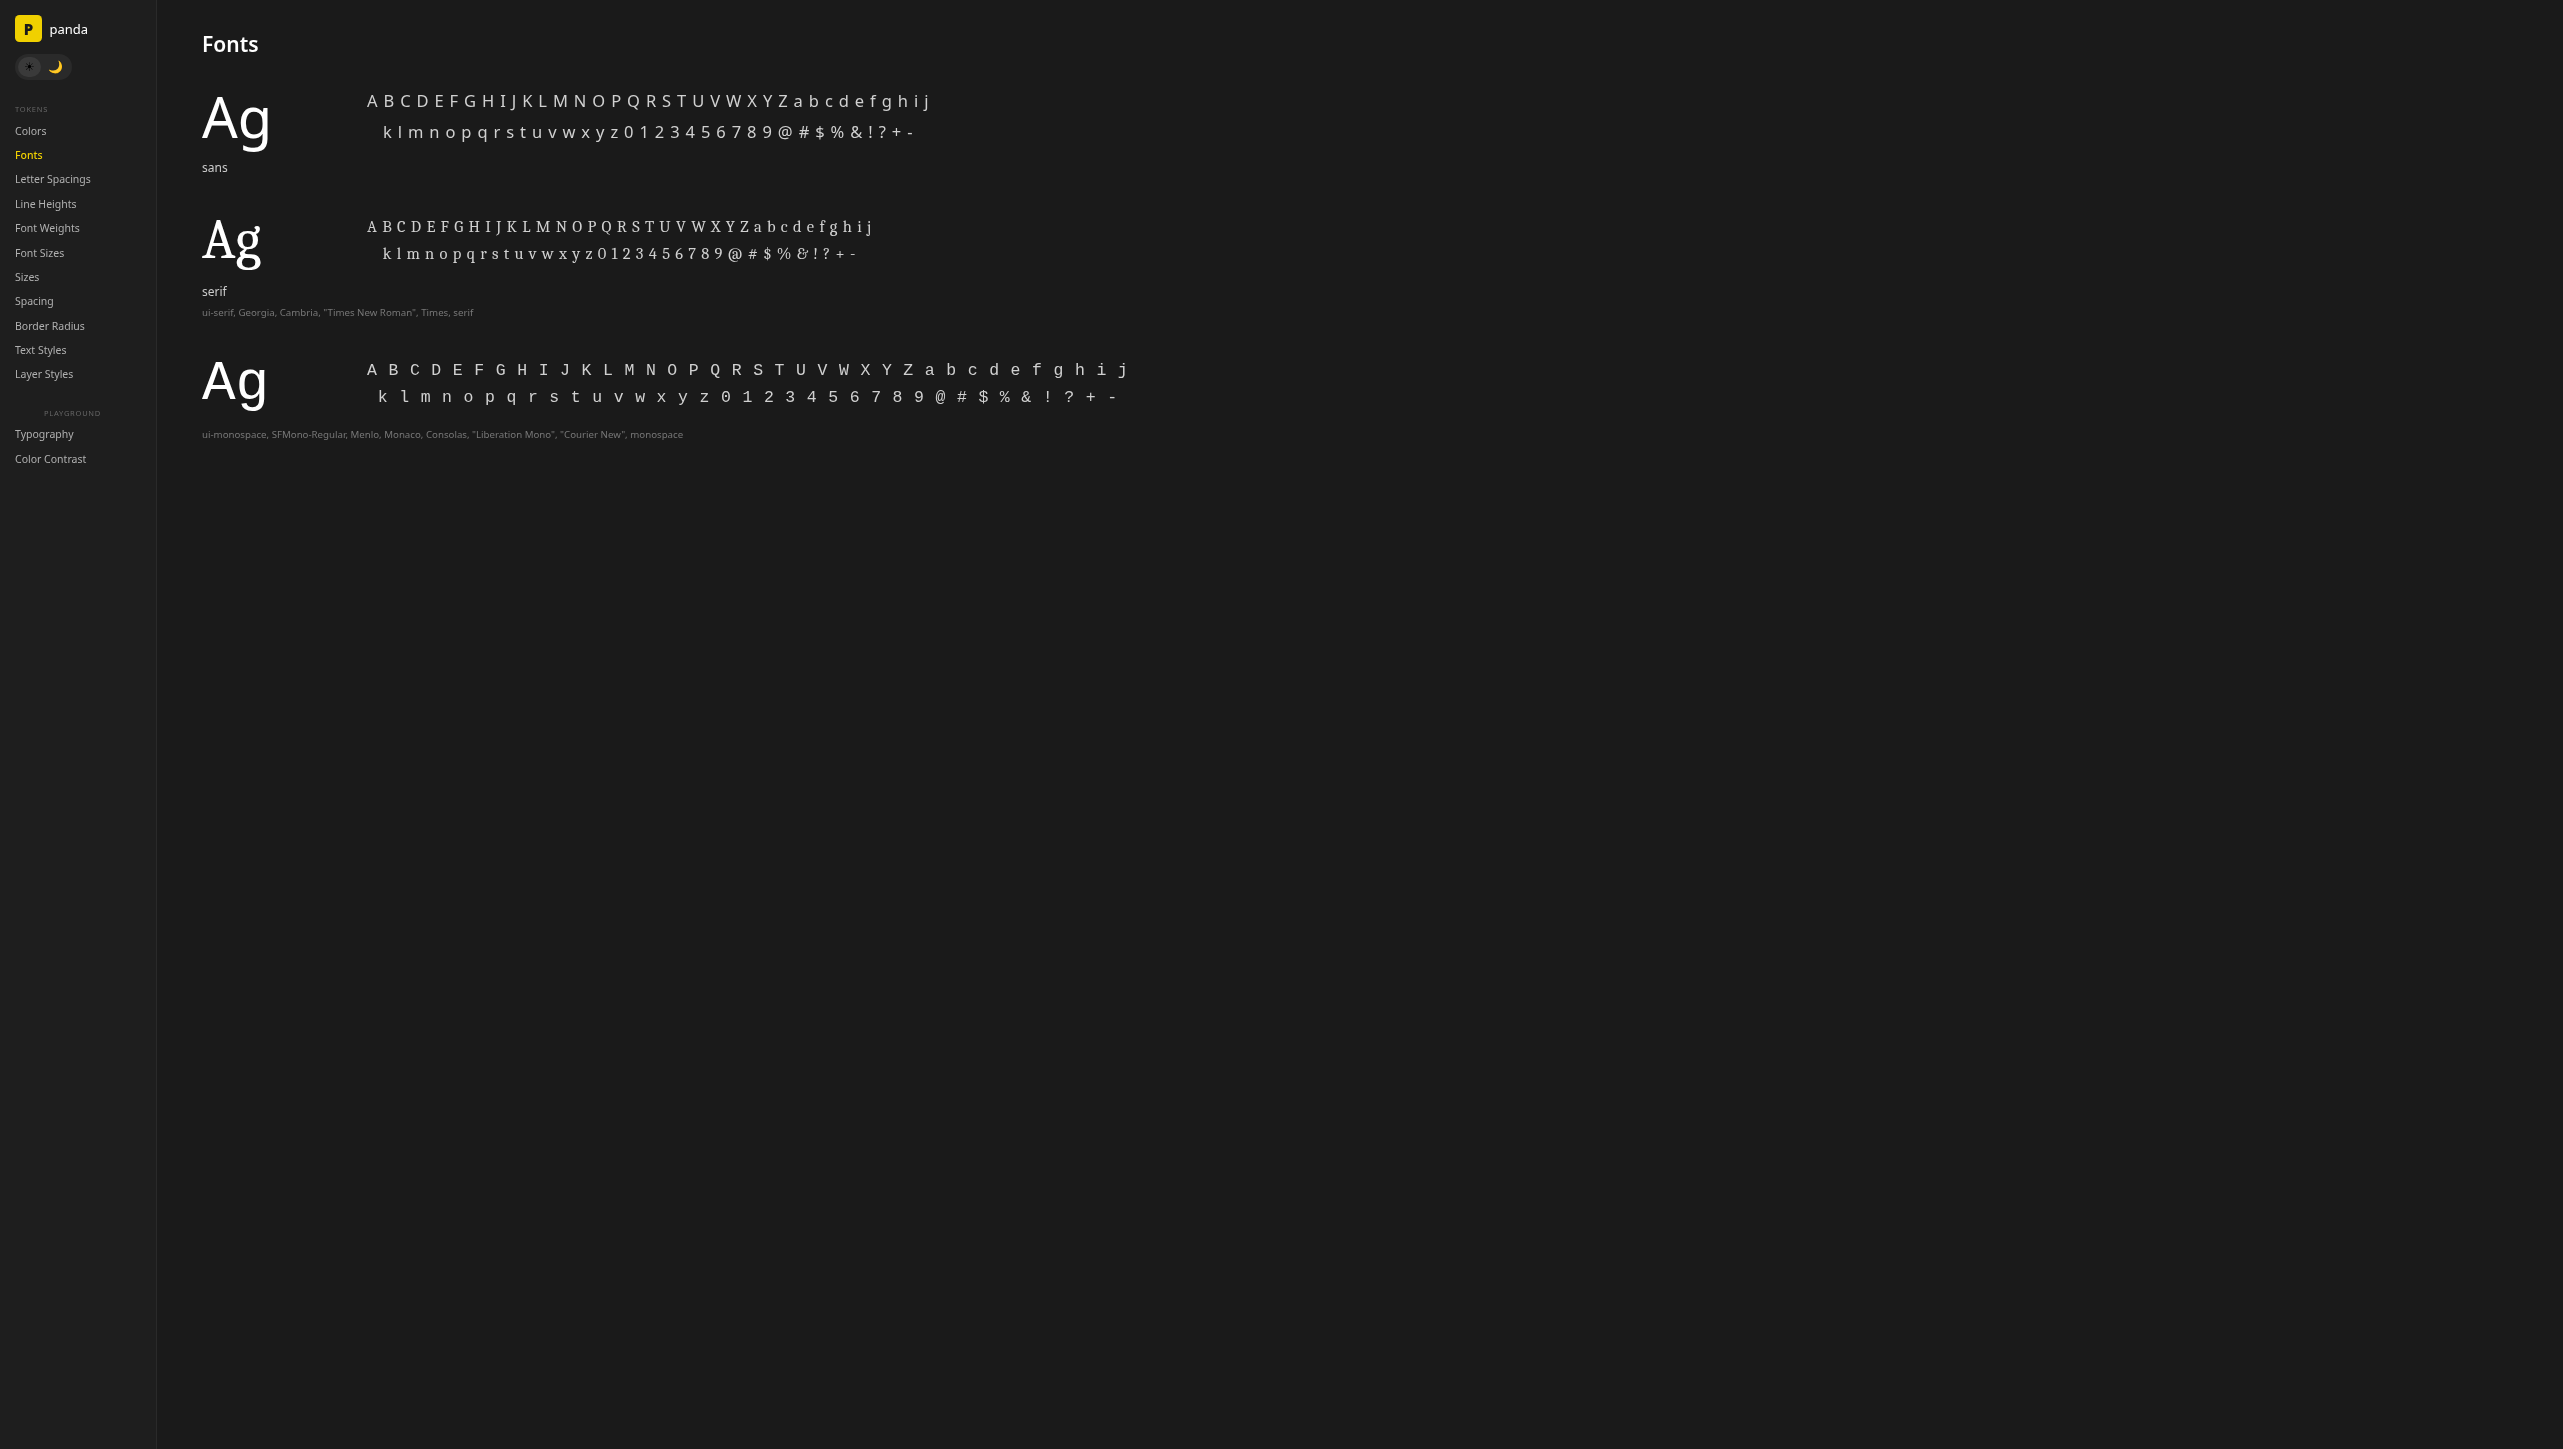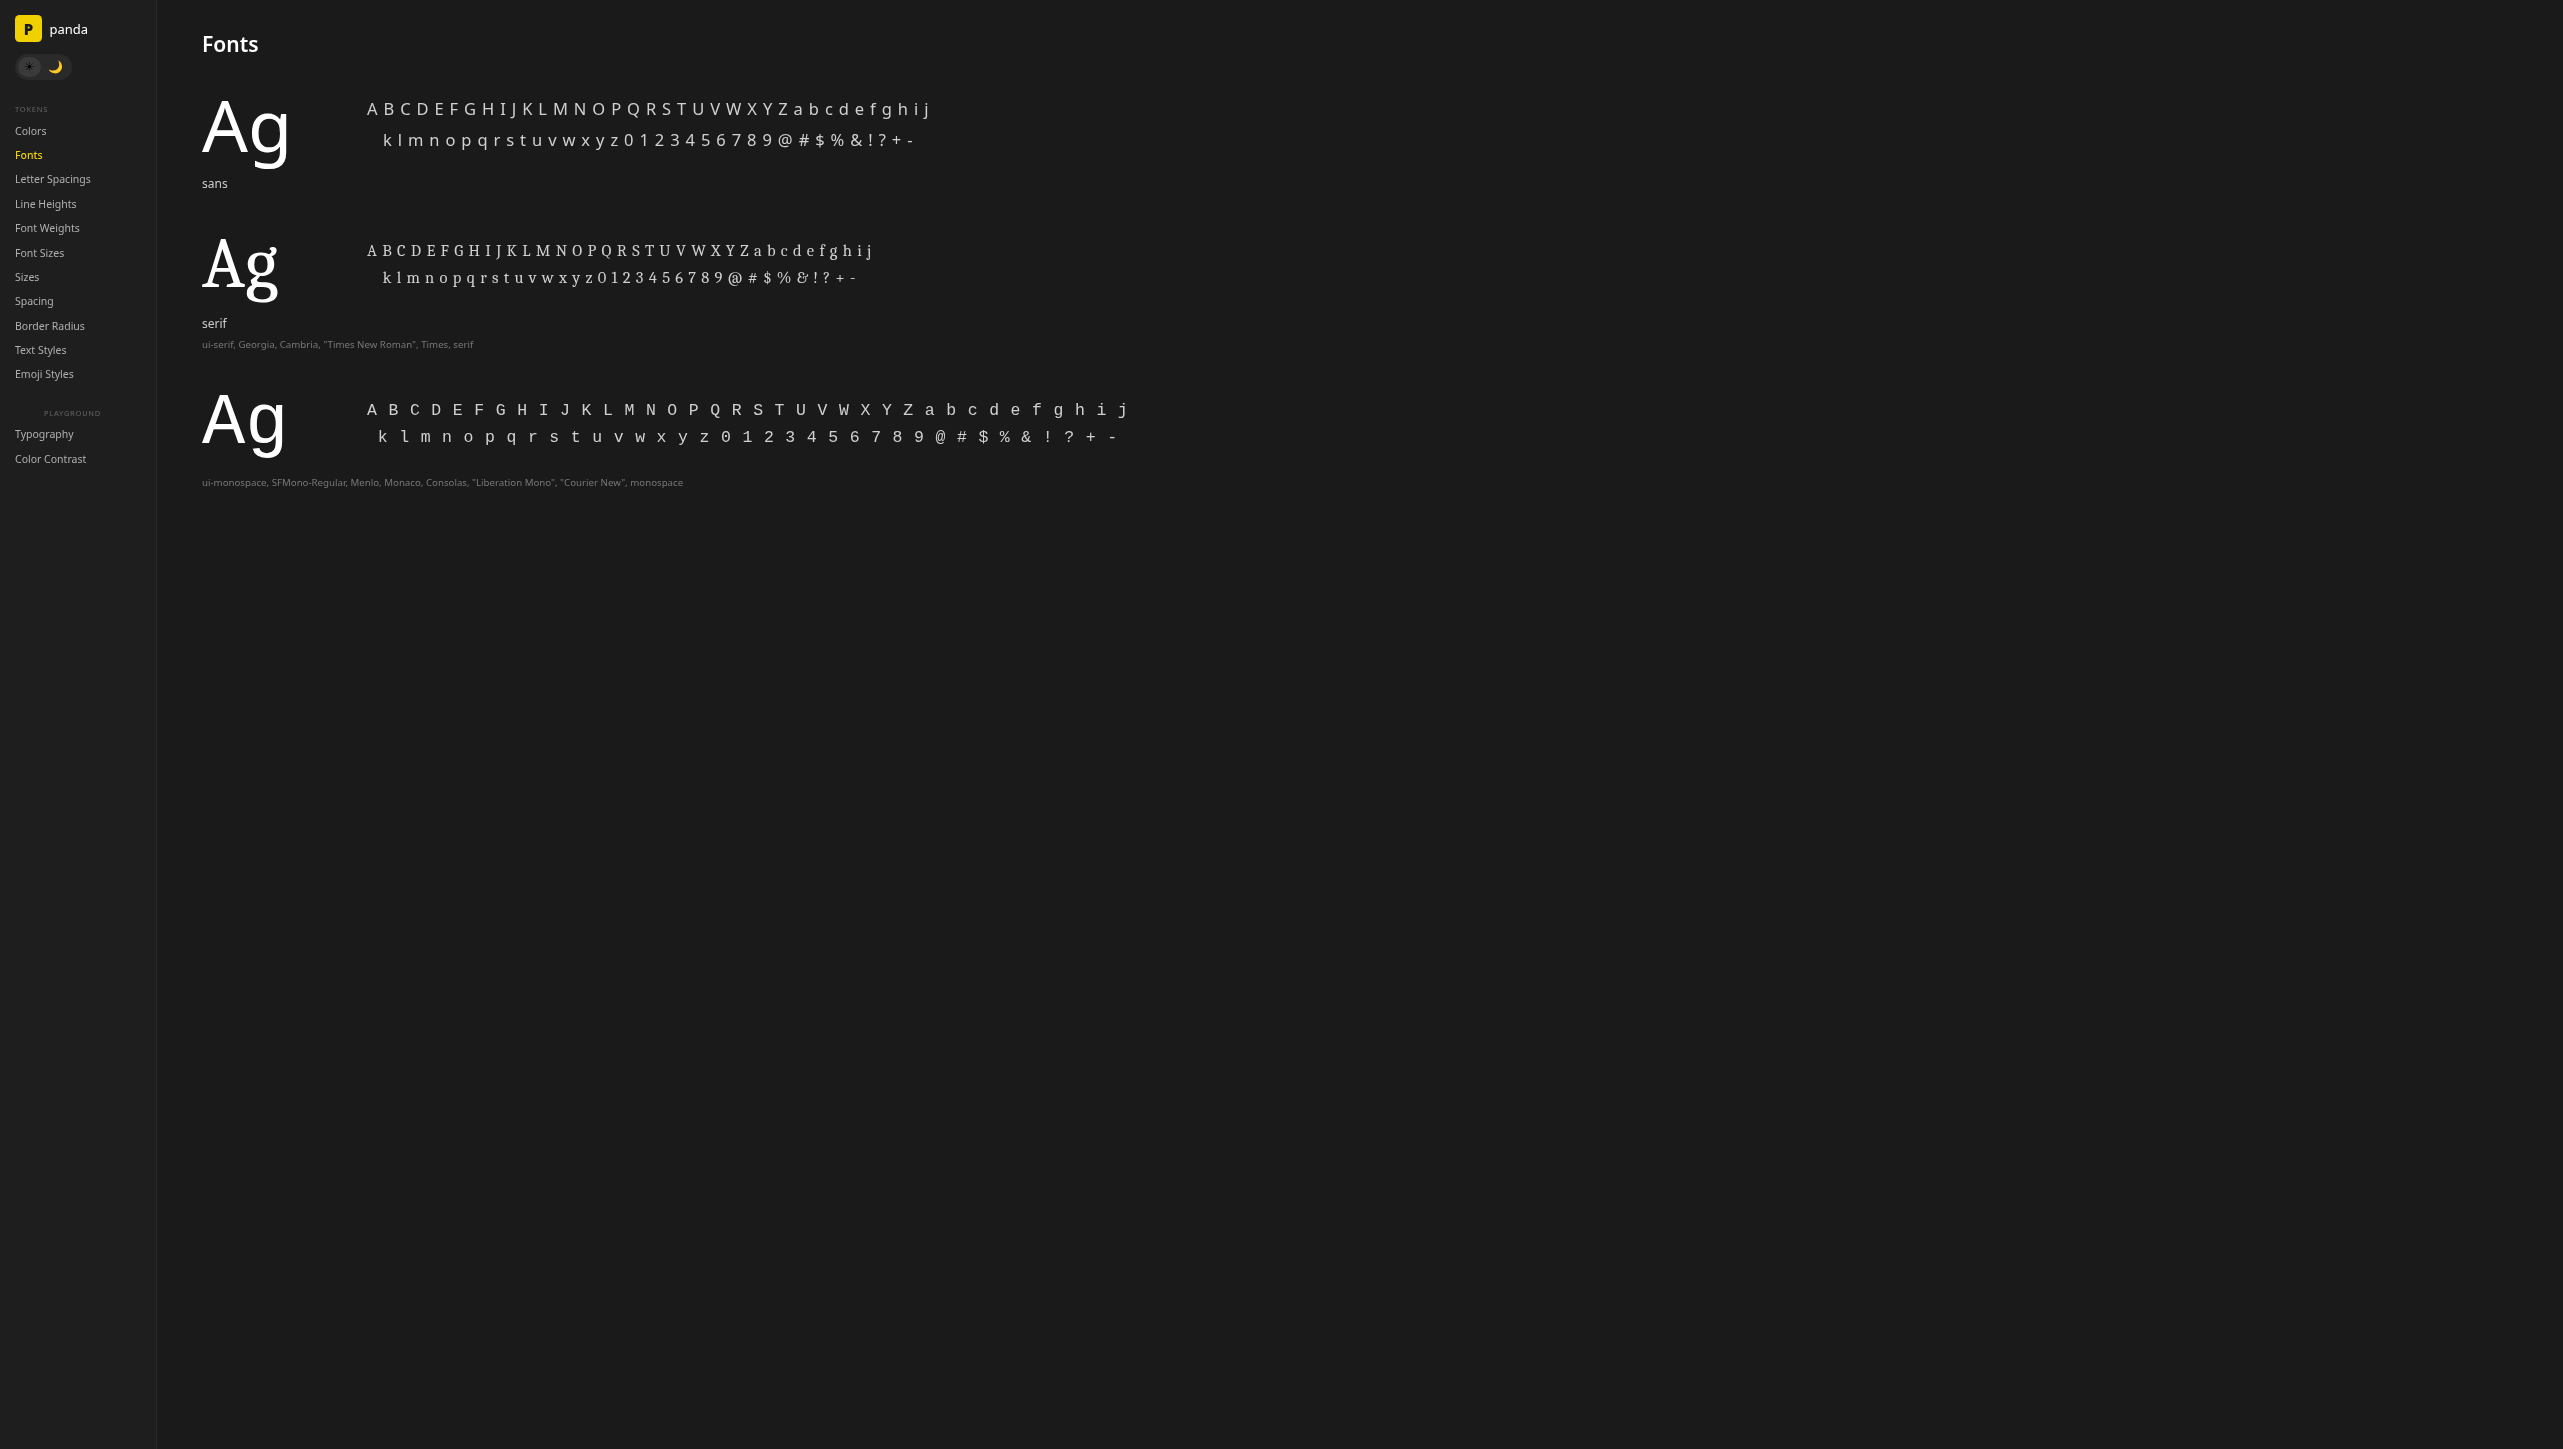--- a/index.html
+++ b/index.html
@@ -124,21 +124,21 @@
     }
 
     .font-preview {
       display: flex;
       align-items: center;
       gap: 30px;
       margin-bottom: 15px;
     }
 
     .font-big {
-      font-size: 72px;
+      font-size: 56px;
       font-weight: 400;
       color: #ffffff;
       line-height: 1;
       min-width: 135px;
     }
 
     .font-big.serif-style {
       font-family: ui-serif, Georgia, Cambria, "Times New Roman", Times, serif;
     }
 
@@ -230,21 +230,21 @@
   <a class="nav-item" href="#">
     <span>Spacing</span>
   </a>
   <a class="nav-item" href="#">
     <span>Border Radius</span>
   </a>
   <a class="nav-item" href="#">
     <span>Text Styles</span>
   </a>
   <a class="nav-item" href="#">
-    <span>Emoji Styles</span>
+    <span>Layer Styles</span>
   </a>
 
   <div class="section-label" style="margin-top:12px;padding-left:44px;">PLAYGROUND</div>
 
   <a class="nav-item" href="#">
     <span>Typography</span>
   </a>
   <a class="nav-item" href="#">
     <span>Color Contrast</span>
   </a>

